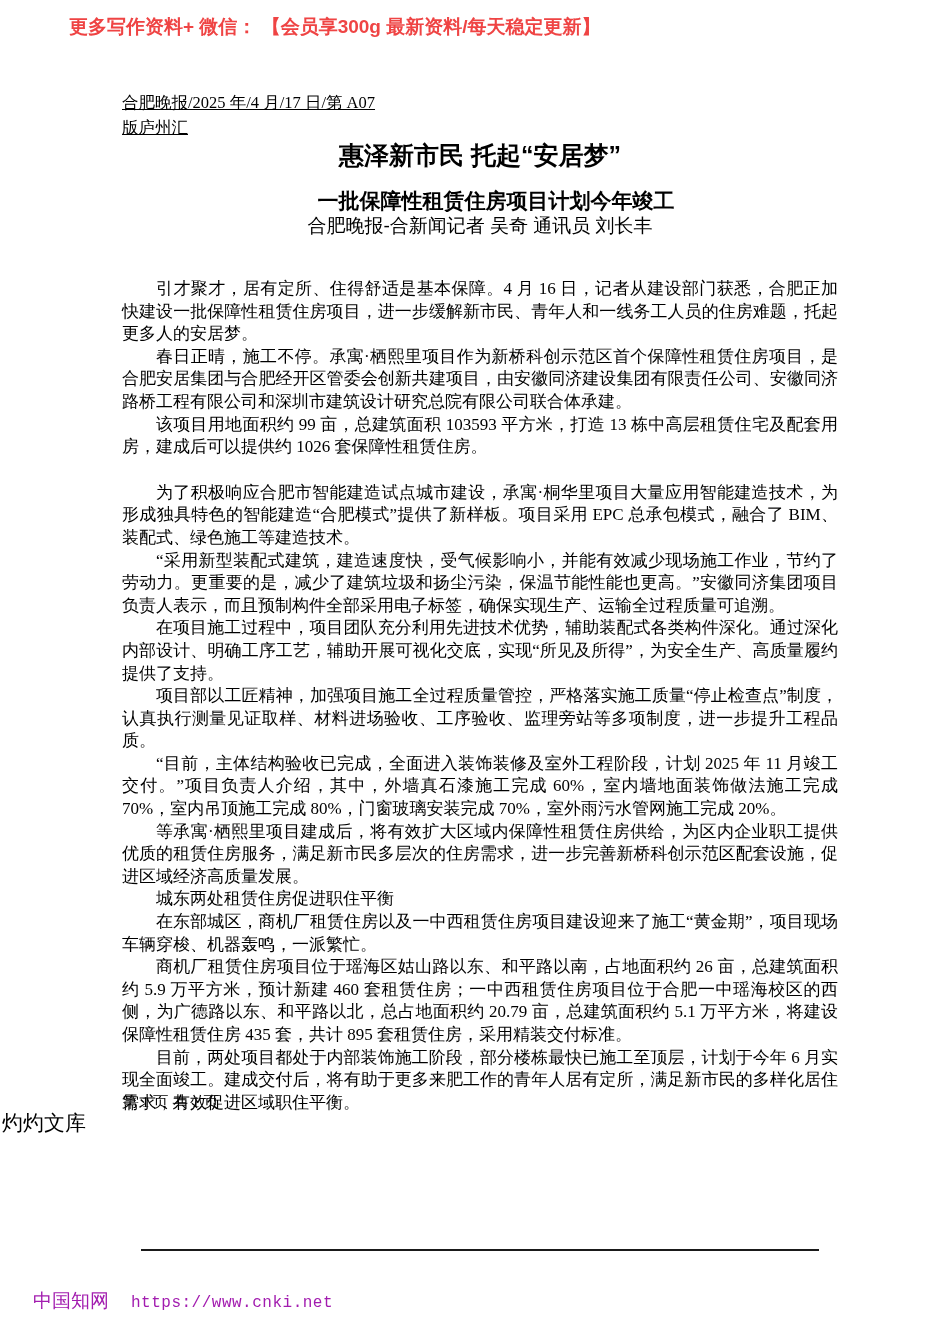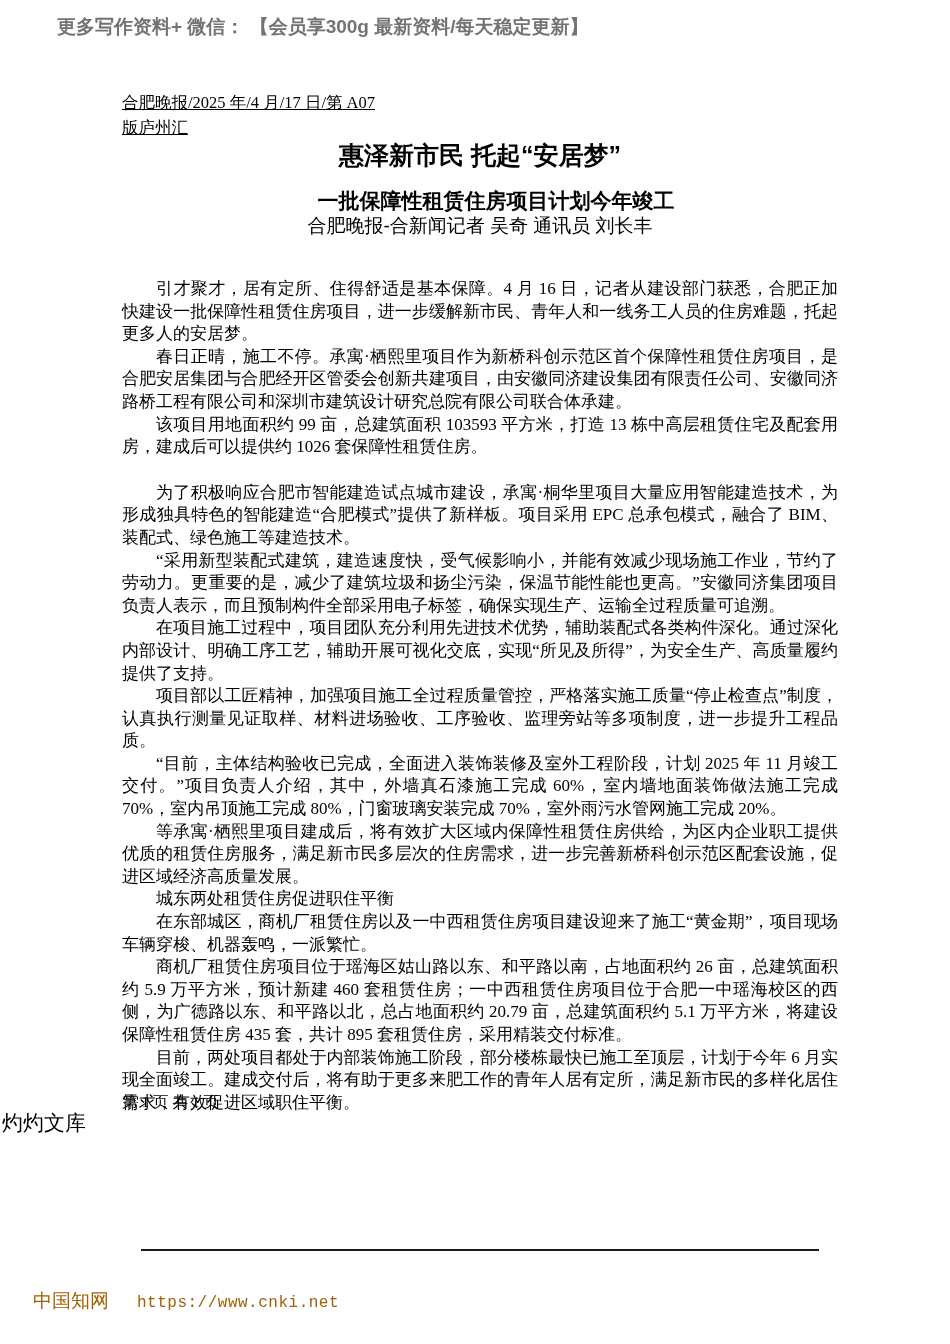--- a/index.html
+++ b/index.html
@@ -116,39 +116,39 @@
     height: 2px;
     background: #1a1a1a;
   }
 
   .cnki-watermark {
     position: absolute;
     left: 33px;
     top: 1288px;
     display: flex;
     align-items: baseline;
-    gap: 28px;
-    color: #a16207;
+    gap: 22px;
+    color: #a21caf;
   }
   .cnki-watermark .site-name {
     font-family: "Liberation Sans", sans-serif;
     font-size: 19px;
   }
   .cnki-watermark .site-url {
     font-family: "Liberation Mono", monospace;
     font-size: 16px;
     letter-spacing: 0.5px;
   }
 </style>
 </head>
 <body>
 
 <div id="page">
 
-  <div class="promo-banner" style="color: #737373;">更多写作资料+ 微信： 【会员享300g 最新资料/每天稳定更新】</div>
+  <div class="promo-banner" style="color: #ef4444; margin-left: 12px;">更多写作资料+ 微信： 【会员享300g 最新资料/每天稳定更新】</div>
 
   <div class="source-meta">
     <div>合肥晚报/2025 年/4 月/17 日/第 A07</div>
     <div>版庐州汇</div>
   </div>
 
   <h1 class="article-title">惠泽新市民  托起“安居梦”</h1>
 
   <h2 class="article-subtitle">一批保障性租赁住房项目计划今年竣工</h2>
 

